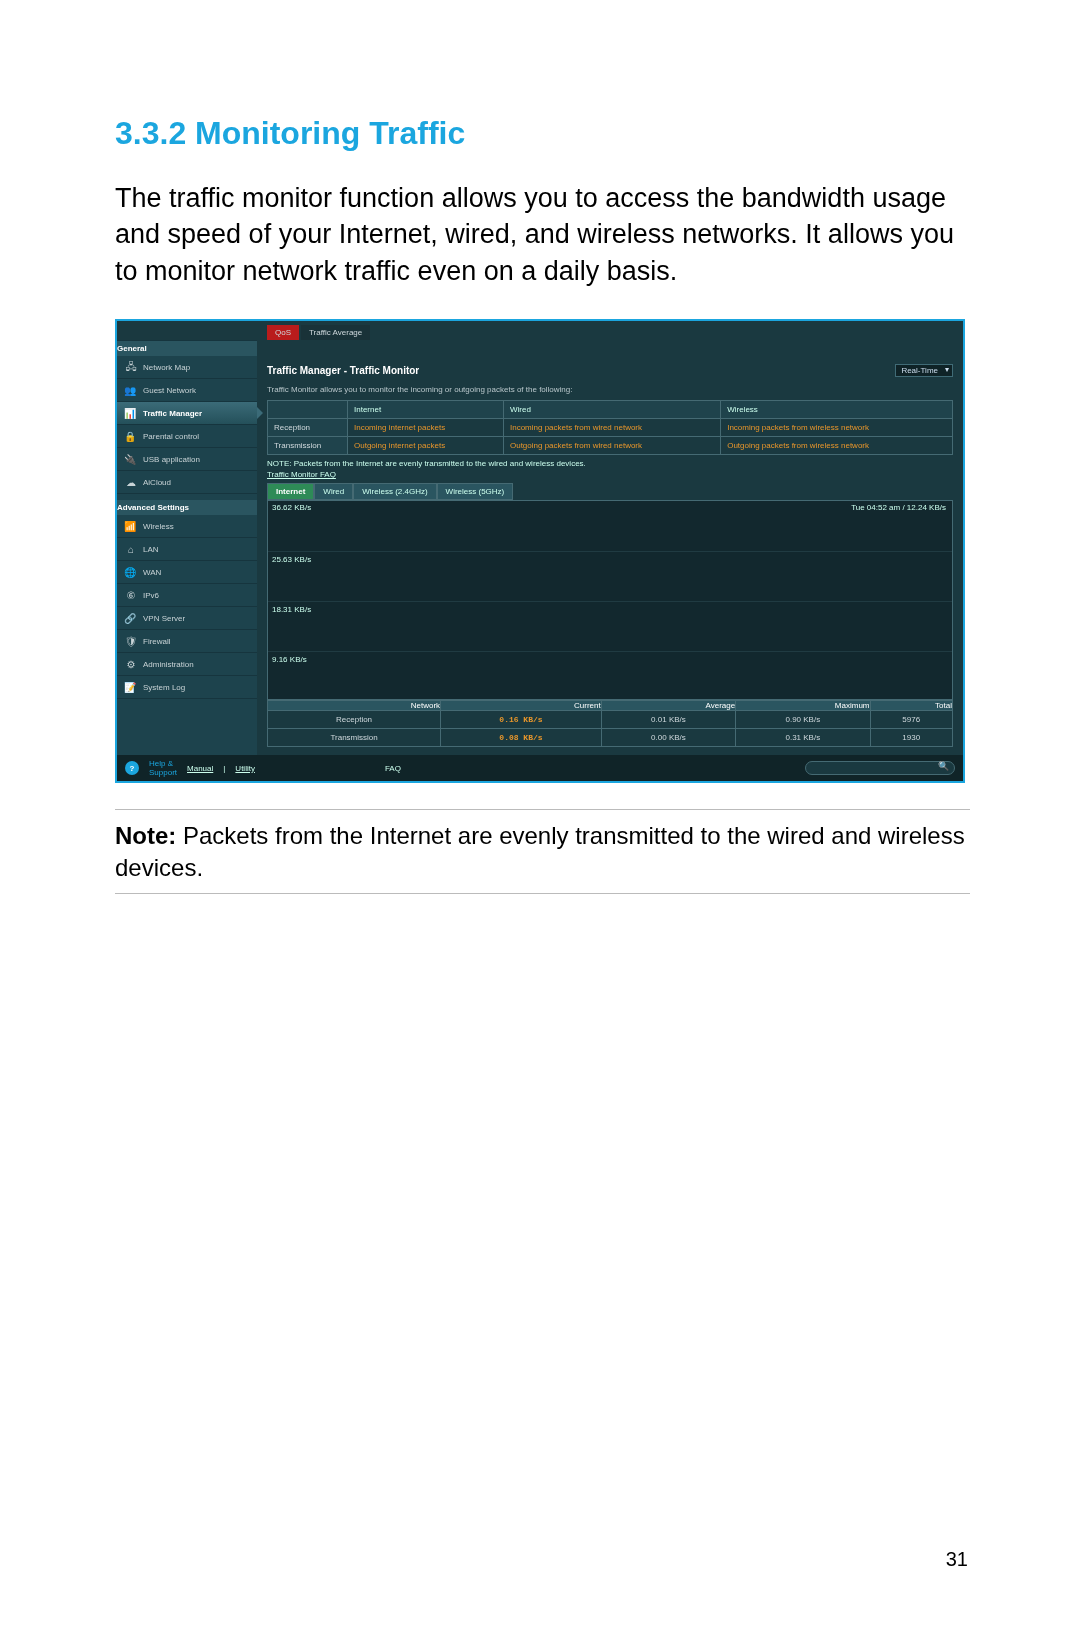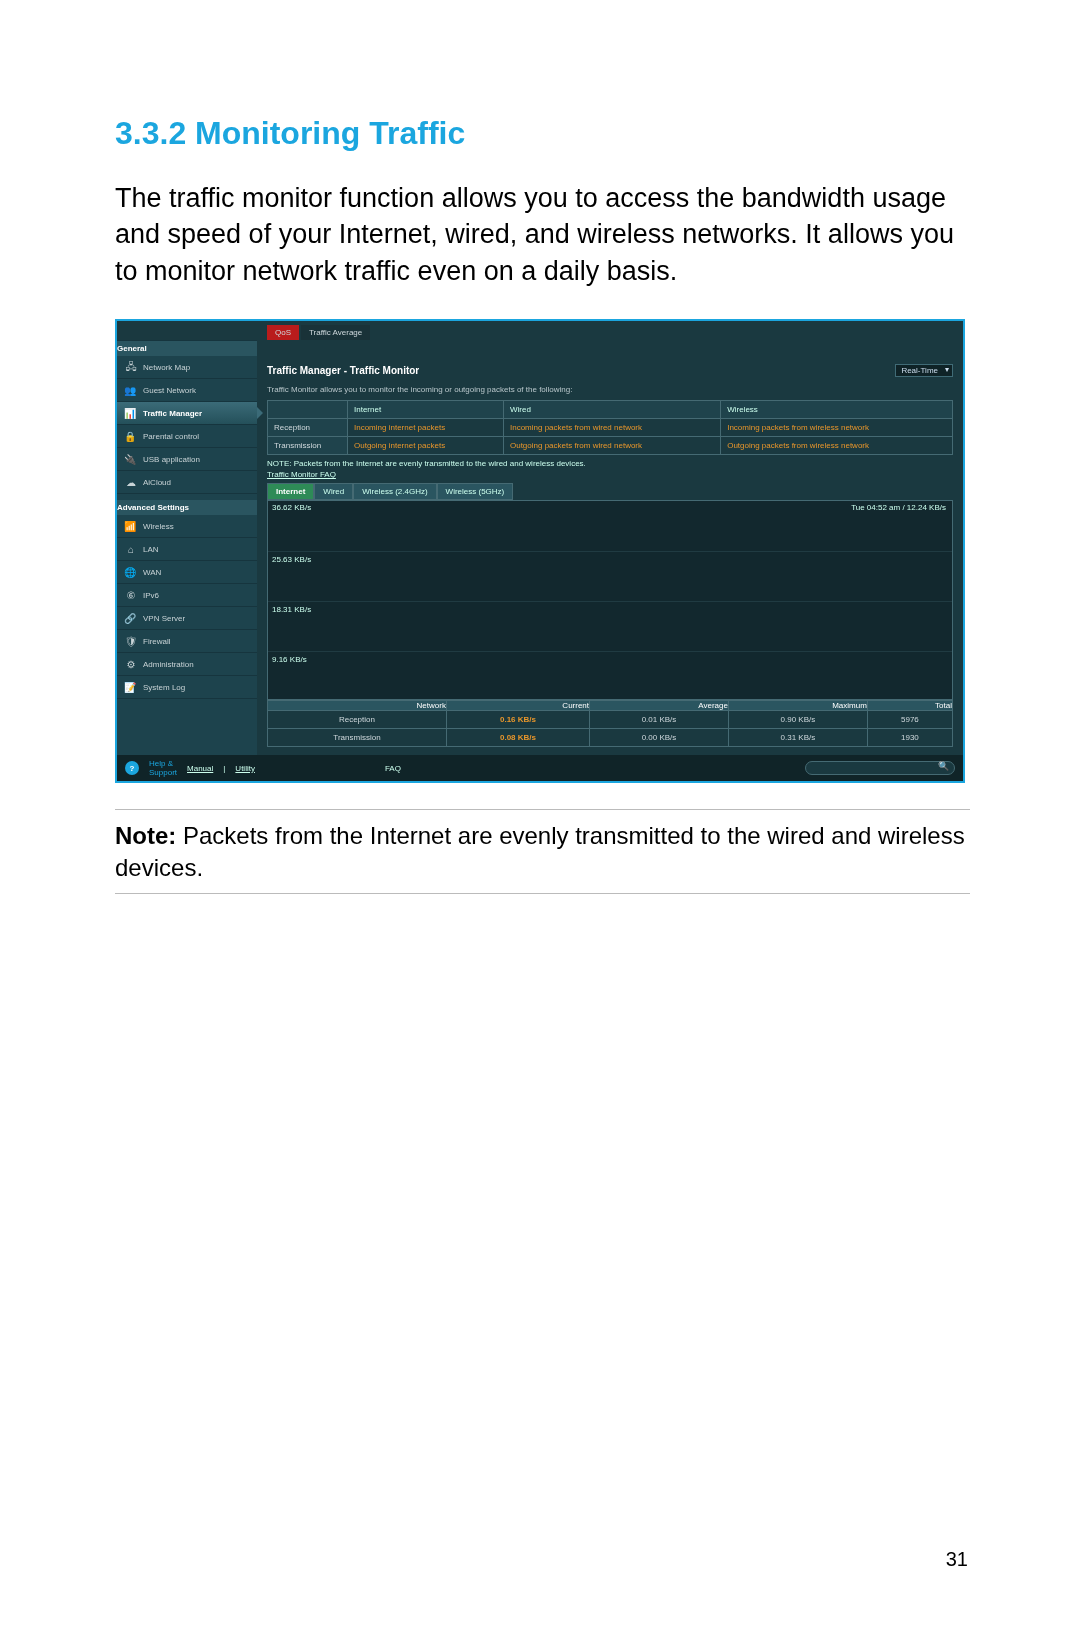--- a/index.html
+++ b/index.html
@@ -116,21 +116,21 @@
   .chart-area{
     border:1px solid #456a73;background:#12282e;height:200px;position:relative;
   }
   .y-label{position:absolute;left:4px;font-size:8px;color:#cfe;}
   .chart-topright{position:absolute;right:6px;top:2px;font-size:8px;color:#cfe;}
   .grid-line{position:absolute;left:0;right:0;border-top:1px solid #203b42;}
   .stats-table{width:100%;border-collapse:collapse;font-size:8px;margin-top:0;}
   .stats-table th{background:#2a5560;color:#fff;border:1px solid #456a73;text-align:right;font-weight:400;}
   .stats-table td{padding:4px;border:1px solid #456a73;text-align:center;background:#1a3940;}
   .stats-table td:first-child{text-align:center;}
-  .val-orange{color:#e8962b;font-weight:700;}
+  .val-orange{color:#e8962b;font-weight:700;font-family:Liberation Mono, monospace;}
   .footer-bar{
     background:#102428;display:flex;align-items:center;padding:4px 8px;gap:10px;font-size:8px;color:#cfe;
   }
   .q-icon{width:14px;height:14px;border-radius:50%;background:#1ba6df;color:#fff;display:inline-flex;align-items:center;justify-content:center;font-weight:700;}
   .help-text{color:#1ba6df;}
   .search-box{margin-left:auto;width:150px;height:14px;border:1px solid #456a73;border-radius:7px;background:#1a3940;position:relative;}
   .search-box::after{content:"🔍";position:absolute;right:4px;top:-1px;font-size:9px;color:#9fb;}
   .note-block{
     border-top:1px solid #bbb;border-bottom:1px solid #bbb;
     padding:10px 0;margin-top:26px;font-size:24px;line-height:1.3;

